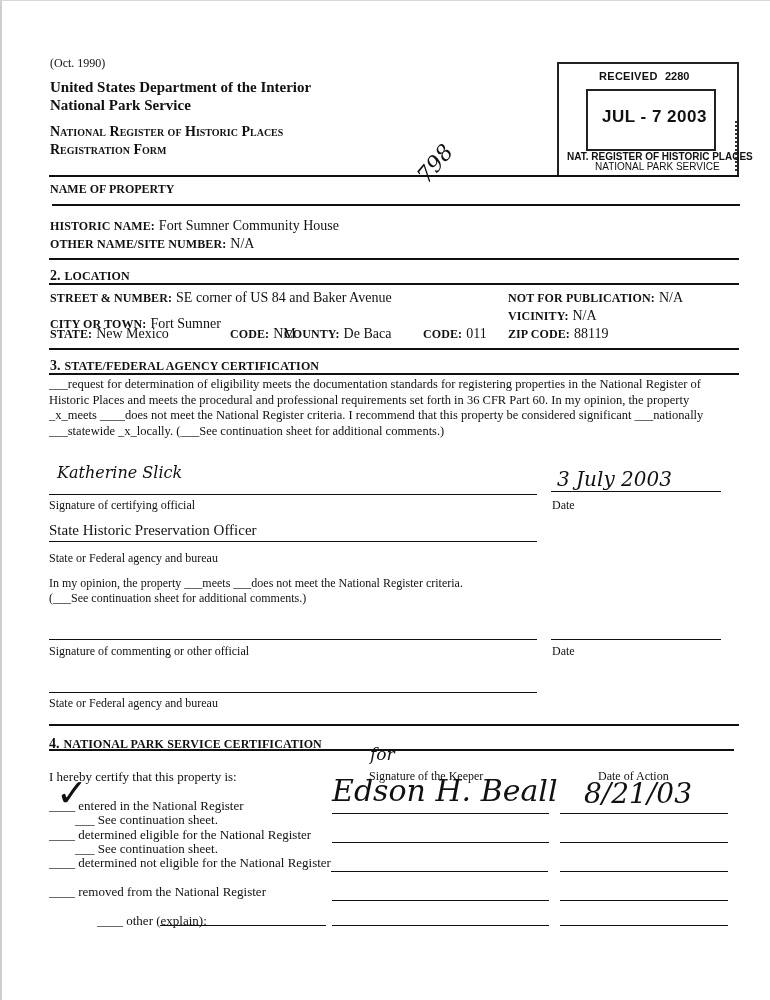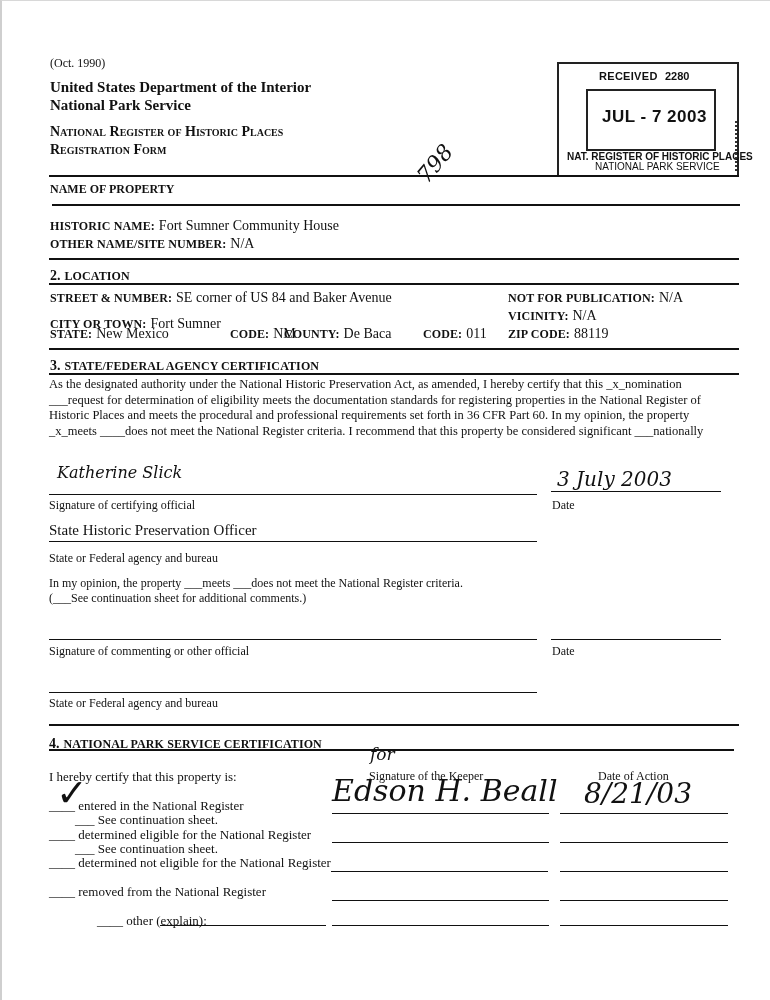--- a/index.html
+++ b/index.html
@@ -119,24 +119,24 @@
 </div>
 <div class="rule thick" style="left:47px;top:347px;width:690px;"></div>
 
 <div class="abs" style="left:48px;top:355px;">
   <span class="bold f14">3.</span>
   <span class="lbl">STATE/FEDERAL AGENCY CERTIFICATION</span>
 </div>
 <div class="rule thick" style="left:47px;top:372px;width:690px;"></div>
 
 <div class="para" style="top:376px;">
-  <div>As the designated authority under the National Historic Preservation Act, as amended, I hereby certify that this _x_nomination</div>
   <div>___request for determination of eligibility meets the documentation standards for registering properties in the National Register of</div>
   <div>Historic Places and meets the procedural and professional requirements set forth in 36 CFR Part 60.  In my opinion, the property</div>
   <div>_x_meets ____does not meet the National Register criteria.  I recommend that this property be considered significant ___nationally</div>
+  <div>___statewide _x_locally. (___See continuation sheet for additional comments.)</div>
 </div>
 
 <div class="abs hand" style="left:55px;top:462px;font-size:16px;">Katherine Slick</div>
 <div class="rule thin" style="left:47px;top:493px;width:488px;"></div>
 <div class="abs f12" style="left:47px;top:497px;">Signature of certifying official</div>
 <div class="abs hand" style="left:555px;top:466px;font-size:20px;">3 July 2003</div>
 <div class="rule thin" style="left:549px;top:490px;width:170px;"></div>
 <div class="abs f12" style="left:550px;top:497px;">Date</div>
 
 <div class="abs f15" style="left:47px;top:521px;">State Historic Preservation Officer</div>

